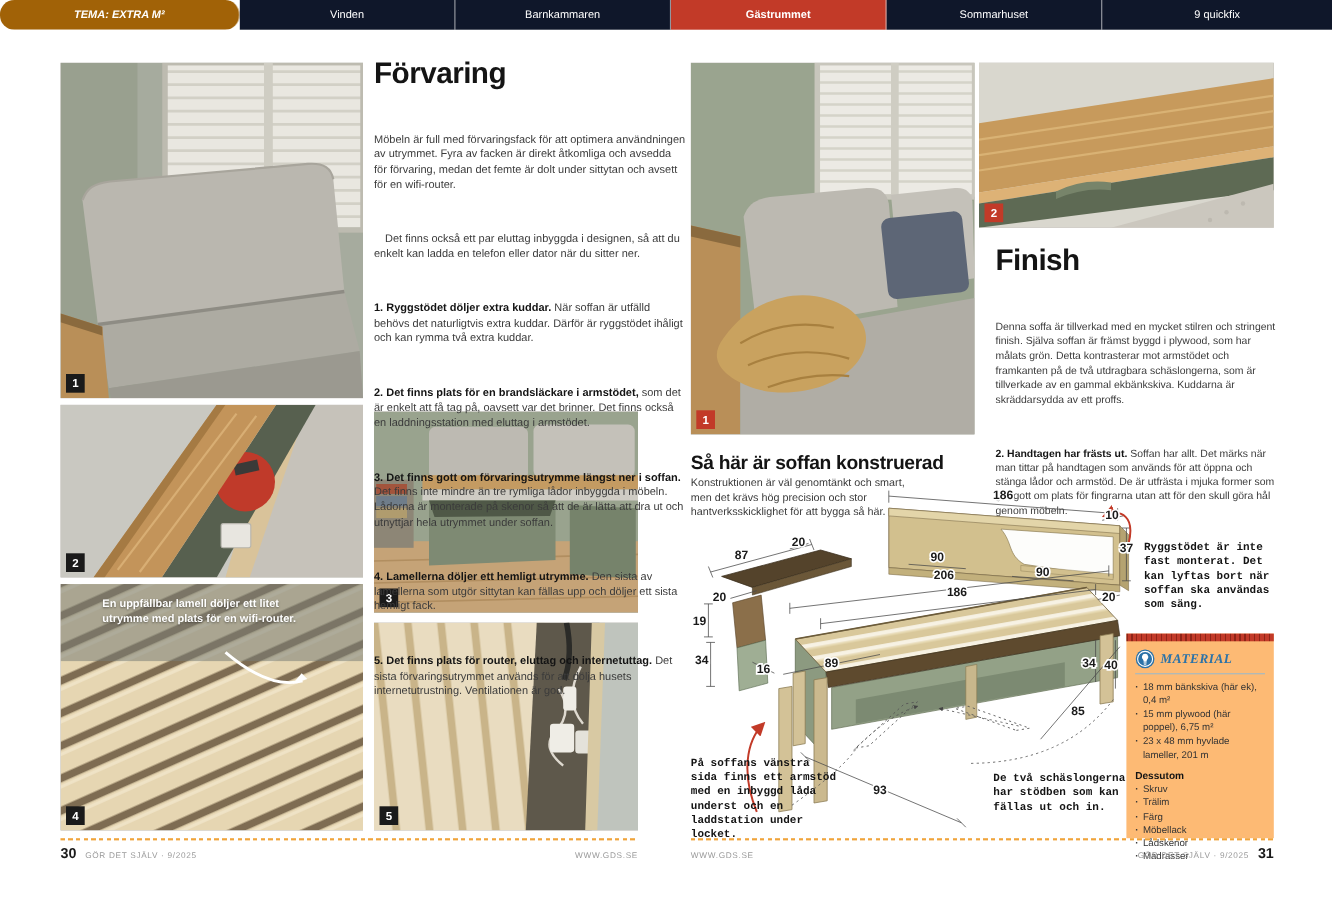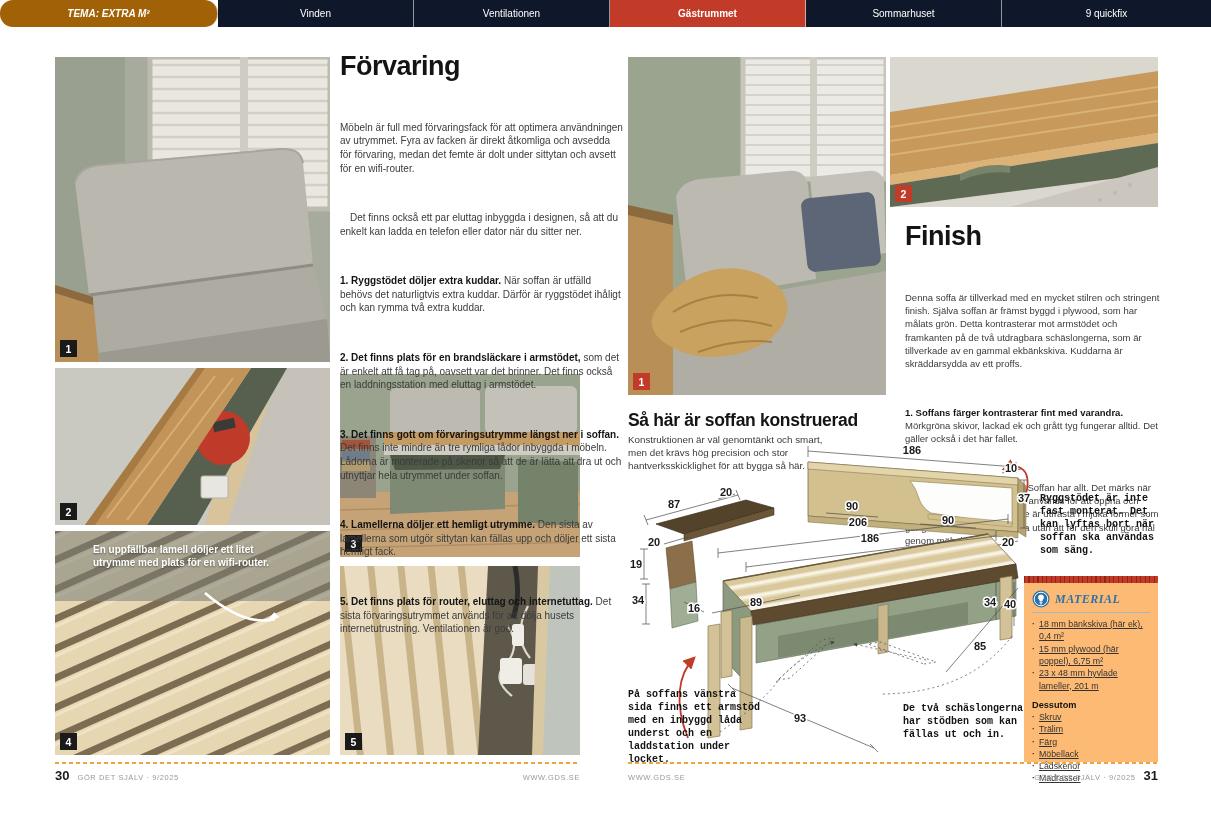--- a/index.html
+++ b/index.html
@@ -46,39 +46,39 @@
   .dim { font:bold 11px "Liberation Sans",sans-serif; fill:#1a1a1a; stroke:#fff; stroke-width:3px; paint-order:stroke; text-anchor:middle; }
   .dline { stroke:#4a4a4a; stroke-width:.7; fill:none; }
   .fold { stroke:#555; stroke-width:.8; fill:none; stroke-dasharray:2,3; }
 
   
   #material-box { position:absolute; left:1024px; top:576px; width:134px; height:186px;
                   background:#fdba74; border-top:7px solid #C23A28;
                   border-image:repeating-linear-gradient(90deg,#C23A28 0 3px,#8f2417 3px 4px) 7; padding:7px 8px; }
   #material-head { display:flex; align-items:center; gap:5px; border-bottom:1px solid #9fb8c6; padding-bottom:4px; margin-bottom:5px; }
   #material-title { font-family:"Liberation Serif",serif; font-style:italic; font-weight:bold; font-size:12px; color:#2B72A8; letter-spacing:.5px; }
-  .mat-item { font-size:8.8px; color:#333; line-height:1.4; padding-left:7px; position:relative;text-decoration:underline; }
+  .mat-item { font-size:8.8px; color:#333; line-height:1.4; padding-left:7px; position:relative; }
   .mat-item::before { content:"·"; position:absolute; left:0; font-weight:bold; }
   #material-extra-title { font-size:9.2px; font-weight:bold; color:#141414; margin-top:8px; margin-bottom:1px; }
 
   
   .rule { position:absolute; height:2px; background:repeating-linear-gradient(90deg,#F0A43B 0 4px,transparent 4px 7px); }
   .footer { position:absolute; top:768px; display:flex; align-items:baseline; }
   .pagenum { font-size:13px; font-weight:bold; color:#1a1a1a; }
   .foot-small { font-size:7.5px; color:#9a9a9a; letter-spacing:.6px; }
 </style>
 </head>
 <body>
 
 <div id="spread">
 
   <div id="navbar">
     <div class="nav-tab theme">TEMA: EXTRA M²</div>
     <div class="nav-tab plain">Vinden</div>
-    <div class="nav-tab plain">Ventilationen</div>
+    <div class="nav-tab plain">Barnkammaren</div>
     <div class="nav-tab active">Gästrummet</div>
     <div class="nav-tab plain">Sommarhuset</div>
     <div class="nav-tab plain last">9 quickfix</div>
   </div>
 
   <div class="photo" style="left:55px;top:57px;width:275px;height:305px;">
     <svg width="275" height="305" viewBox="0 0 275 305" preserveAspectRatio="none">
       <rect x="0" y="0" width="275" height="305" fill="#A6AB9E"></rect>
       <rect x="0" y="0" width="70" height="305" fill="#99A08F"></rect>
       <rect x="95" y="0" width="180" height="152" fill="#E9E7E0"></rect>
@@ -258,21 +258,20 @@
       <circle cx="225" cy="136" r="2" fill="#bdb9b0"></circle>
         <circle cx="240" cy="128" r="2" fill="#bdb9b0"></circle>
         <circle cx="210" cy="143" r="2" fill="#bdb9b0"></circle>
     </svg>
     <div class="badge red">2</div>
   </div>
 
   <div class="article" id="article-finish">
     <h1>Finish</h1>
     <p>Denna soffa är tillverkad med en mycket stilren och stringent finish. Själva soffan är främst byggd i plywood, som har målats grön. Detta kontrasterar mot armstödet och framkanten på de två utdragbara schäslongerna, som är tillverkade av en gammal ekbänkskiva. Kuddarna är skräddarsydda av ett proffs.</p>
-    <p><b>1. Soffans färger kontrasterar fint med varandra.</b> <span>Mörkgröna skivor, lackad ek och grått tyg fungerar alltid. Det gäller också i det här fallet.</span></p>
     <p><b>2. Handtagen har frästs ut.</b> <span>Soffan har allt. Det märks när man tittar på handtagen som används för att öppna och stänga lådor och armstöd. De är utfrästa i mjuka former som ger gott om plats för fingrarna utan att för den skull göra hål genom möbeln.</span></p>
   </div>
 
   <div id="construction-title">Så här är soffan konstruerad</div>
   <div id="construction-intro">Konstruktionen är väl genomtänkt och smart, men det krävs hög precision och stor hantverksskicklighet för att bygga så här.</div>
 
   <svg id="diagram" viewBox="0 0 402 327">
     <defs>
       <marker id="mred" viewBox="0 0 10 10" refX="8" refY="5" markerWidth="7" markerHeight="7" orient="auto">
           <path d="M0,0 L10,5 L0,10 z" fill="#C23A28"></path>

